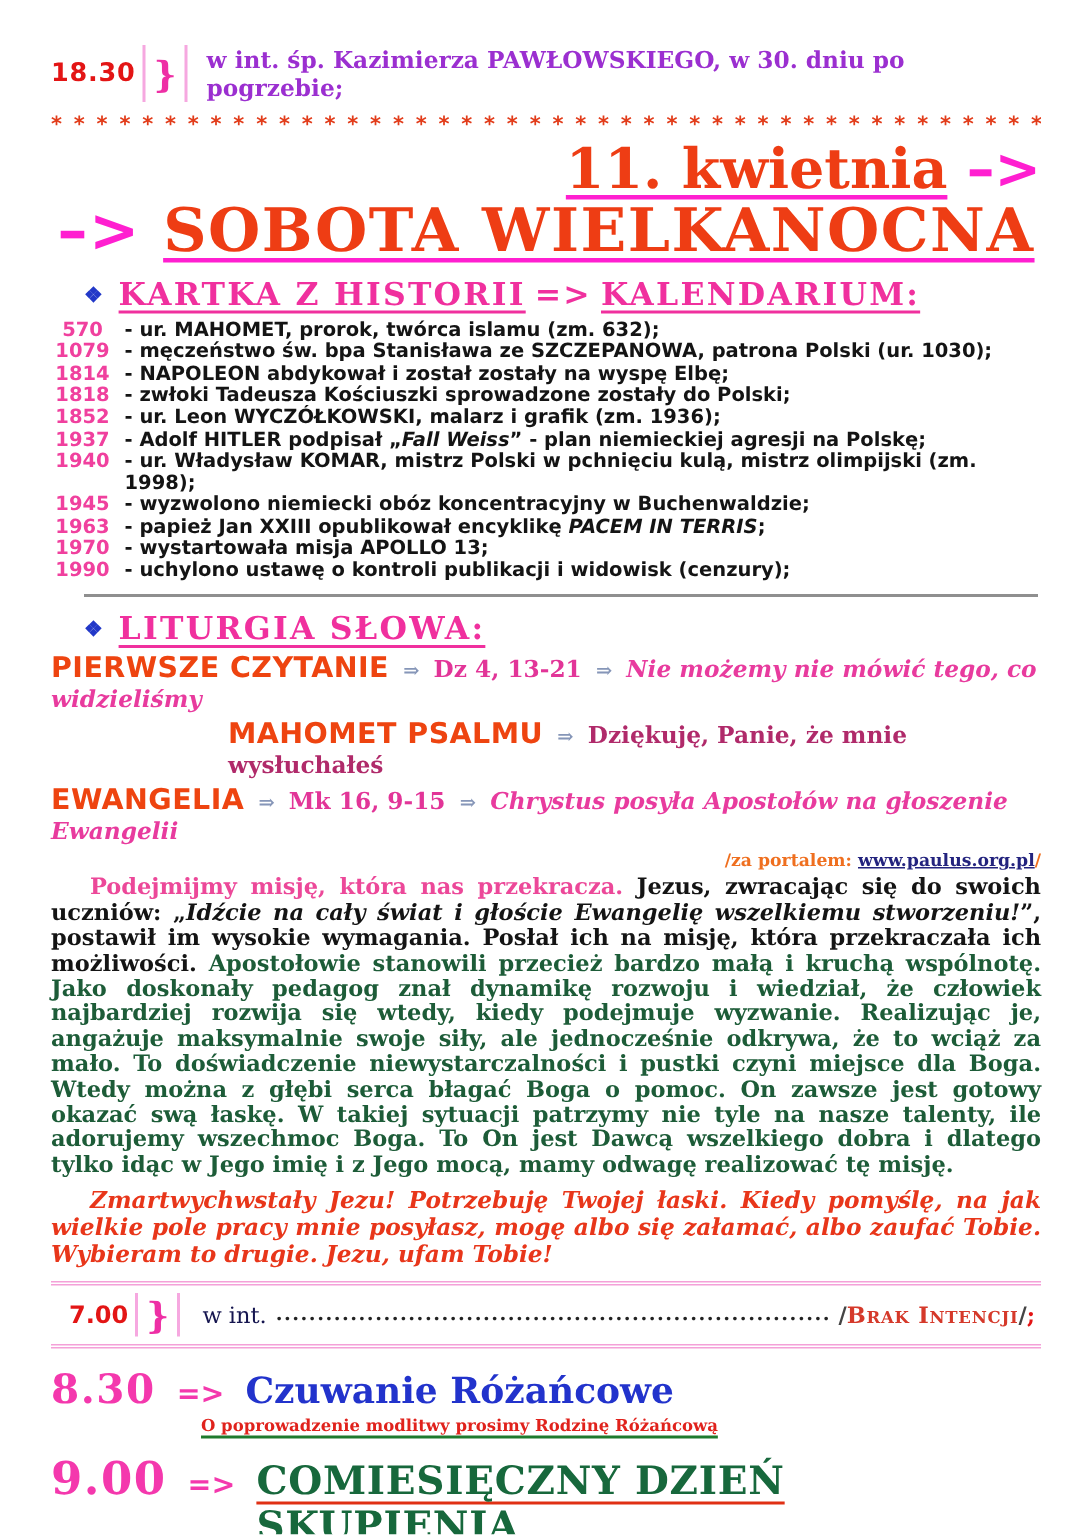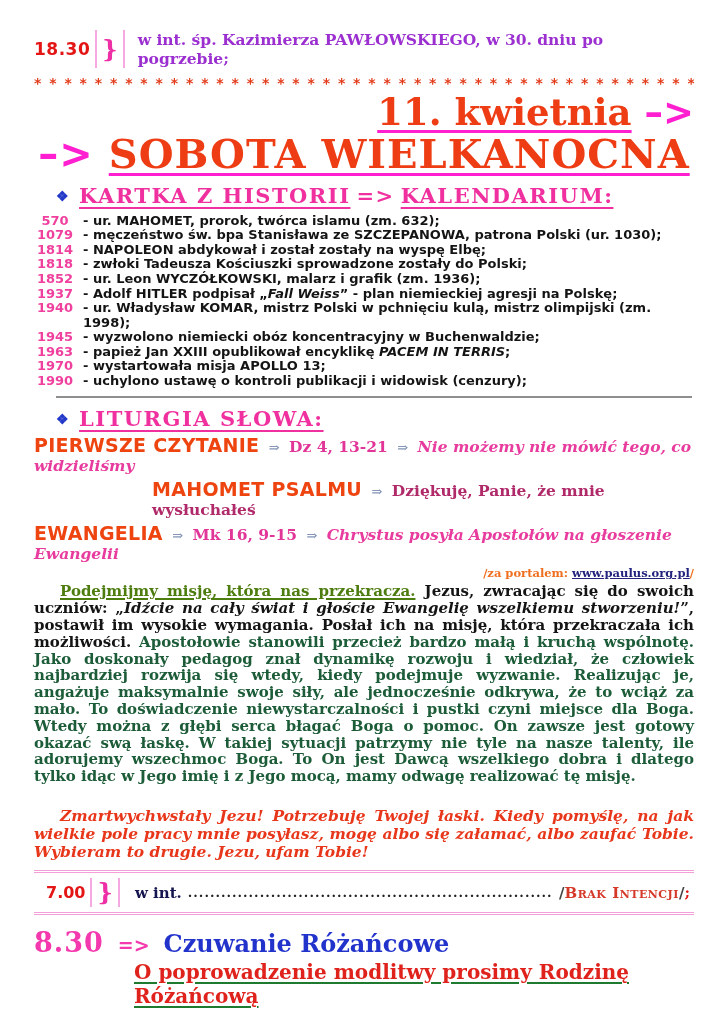--- a/index.html
+++ b/index.html
@@ -51,40 +51,40 @@
   .lit-ref { color:#e23598; }
   .lit-text { color:#e83b9e; font-style:italic; }
   .psalm-line { margin-left:118px; }
   .psalm-text { color:#b02a6a; }
 
   .src { text-align:right; font-size:11.5px; font-weight:bold; color:#ef6f1f; margin-top:3px; }
   .src-link { color:#23237e; text-decoration:underline; cursor:pointer; }
 
   
   .medit { margin-top:3px; text-align:justify; font-size:15px; line-height:1.12; color:#141414; font-weight:bold; text-indent:26px; }
-  .lead-blue { color:#4d7c0f; text-decoration:underline; text-decoration-thickness:2px; text-underline-offset:2px; }
+  .lead-blue { color:#ec4899; text-decoration-thickness:2px; text-underline-offset:2px; }
   .quote-i { font-style:italic; }
   .green-txt { color:#1d5c38; }
-  .prayer { margin-top:22px; text-align:justify; font-size:15.5px; line-height:1.15; color:#e8361a; font-weight:bold; font-style:italic; text-indent:26px; }
+  .prayer { margin-top:6px; text-align:justify; font-size:15.5px; line-height:1.15; color:#e8361a; font-weight:bold; font-style:italic; text-indent:26px; }
 
   
   .mass7 { display:flex; align-items:stretch; border-top:3px double #f4a0d8; border-bottom:3px double #f4a0d8; padding:5px 4px 5px 12px; margin-top:10px; }
   .time-7 { color:#e31515; font:bold 16px "DejaVu Sans", sans-serif; align-self:center; }
-  .w-int { color:#15154f; font-weight:bold; font-size:15px; margin-left:10px; align-self:center; }
+  .w-int { color:#15154f; font-weight:normal; font-size:15px; margin-left:10px; align-self:center; }
   .dots { flex:1; overflow:hidden; white-space:nowrap; color:#222; font-weight:bold; letter-spacing:1px; font-size:13px; margin:0 6px; align-self:center; }
   .brak-wrap { align-self:center; font-weight:bold; font-size:15px; white-space:nowrap; }
   .brak-slash { color:#444; }
   .brak { color:#d5392a; font-variant:small-caps; letter-spacing:.5px; }
 
   
   .row830 { margin-top:12px; display:flex; align-items:baseline; }
   .time-830 { color:#f438ad; font-size:27px; font-weight:bold; letter-spacing:1px; }
   .mid-arrow { color:#f438ad; font-size:19px; font-weight:bold; margin:0 14px; font-family:"DejaVu Sans", sans-serif; }
   .title830 { color:#2233cc; font-size:24px; font-weight:bold; }
-  .sub830 { margin:2px 0 0 100px; width:fit-content; color:#e0221c; font-size:20px; font-weight:bold;
+  .sub830 { margin:2px 0 0 100px; width:fit-content; color:#e0221c; font-size:11px; font-weight:bold;
             text-decoration:underline; text-decoration-color:#1e7a2e; text-decoration-thickness:2px; text-underline-offset:3px; }
 
   
   .row900 { margin-top:12px; display:flex; align-items:baseline; }
   .time-900 { color:#f438ad; font-size:30px; font-weight:bold; letter-spacing:1px; }
   .title900 { color:#17683c; font-size:26px; font-weight:bold; letter-spacing:.5px;
               text-decoration:underline; text-decoration-color:#e03014; text-decoration-thickness:2px; text-underline-offset:5px; }
 </style>
 </head>
 <body>

